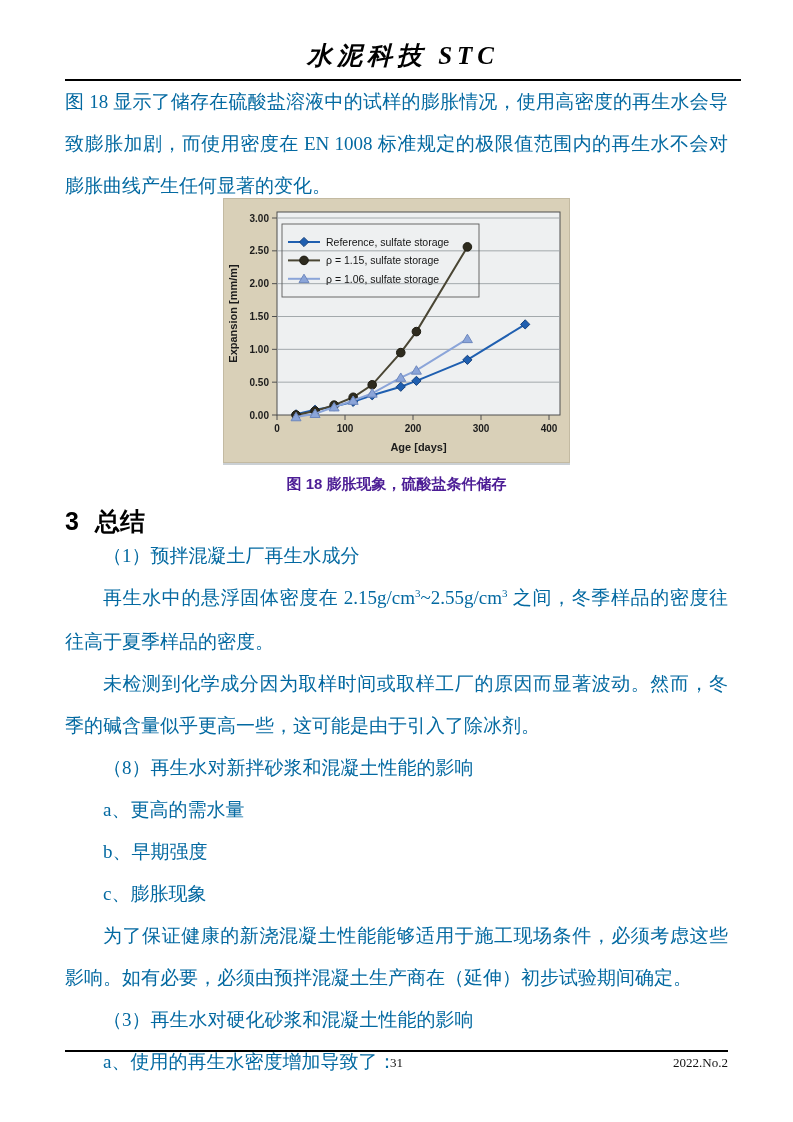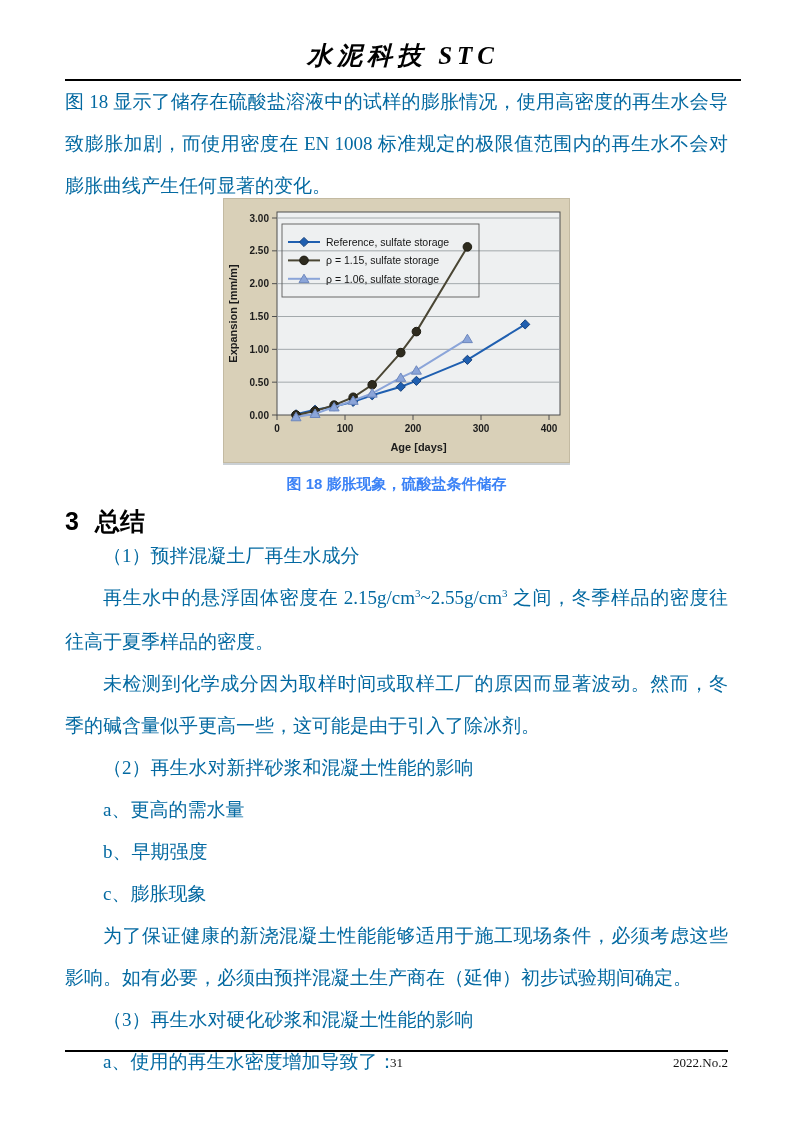--- a/index.html
+++ b/index.html
@@ -11,21 +11,21 @@
   .header-rule{height:2px;background:#000;margin-top:7px;}
   .content{padding:0 65px;}
   .par{margin:0;font-size:19px;line-height:42px;text-align:justify;text-justify:inter-character;
     word-break:break-all;color:#0369a1;}
   .par.indent{text-indent:2em;}
   .sup{font-size:11px;position:relative;top:-7px;}
   .figure-block{margin:-9px 0 0 0;text-align:center;}
   .chart-frame{display:inline-block;line-height:0;border:1px solid #c3baa2;
     box-shadow:0 2px 0 rgba(140,150,160,.45);}
   .figure-caption{font-family:"Liberation Sans",sans-serif;font-weight:600;font-size:15px;
-    line-height:20px;margin-top:8px;color:#3b82f6;text-align:center;}
+    line-height:20px;margin-top:8px;color:#4c1d95;text-align:center;}
   .section-heading{margin:13px 0 0 0;font-family:"Liberation Sans",sans-serif;font-weight:700;
     font-size:25px;line-height:28px;color:#000;}
   .section-heading .sec-title{margin-left:16px;}
   .tick{font:600 10px "Liberation Sans",sans-serif;fill:#1c1c1c;}
   .axis-label{font:600 11px "Liberation Sans",sans-serif;fill:#1c1c1c;}
   .legend-text{font:500 10.5px "Liberation Sans",sans-serif;fill:#141414;}
   .footer{position:absolute;left:65px;right:65px;top:1050px;}
   .footer-rule{height:2px;background:#000;}
   .footer-row{position:relative;height:24px;font-size:13px;line-height:22px;}
   .page-number{position:absolute;left:50%;transform:translateX(-50%);}
@@ -125,21 +125,21 @@
       <div class="figure-caption">图 18 膨胀现象，硫酸盐条件储存</div>
     </div>
 
     <h2 class="section-heading"><span class="sec-num">3</span><span class="sec-title">总结</span></h2>
 
     <p class="par indent">（1）预拌混凝土厂再生水成分</p>
 
     <p class="par indent"><span>再生水中的悬浮固体密度在 2.15g/cm</span><span class="sup">3</span><span>~2.55g/cm</span><span class="sup">3</span><span> 之间，冬季样品的密度往往高于夏季样品的密度。</span></p>
 
     <p class="par indent">未检测到化学成分因为取样时间或取样工厂的原因而显著波动。然而，冬季的碱含量似乎更高一些，这可能是由于引入了除冰剂。</p>
-    <p class="par indent">（2）再生水对新拌砂浆和混凝土性能的影响</p>
+    <p class="par indent">（8）再生水对新拌砂浆和混凝土性能的影响</p>
     <p class="par indent">a、更高的需水量</p>
     <p class="par indent">b、早期强度</p>
     <p class="par indent">c、膨胀现象</p>
     <p class="par indent">为了保证健康的新浇混凝土性能能够适用于施工现场条件，必须考虑这些影响。如有必要，必须由预拌混凝土生产商在（延伸）初步试验期间确定。</p>
     <p class="par indent">（3）再生水对硬化砂浆和混凝土性能的影响</p>
     <p class="par indent">a、使用的再生水密度增加导致了：</p>
   </div>
 
   <div class="footer">
     <div class="footer-rule"></div>

